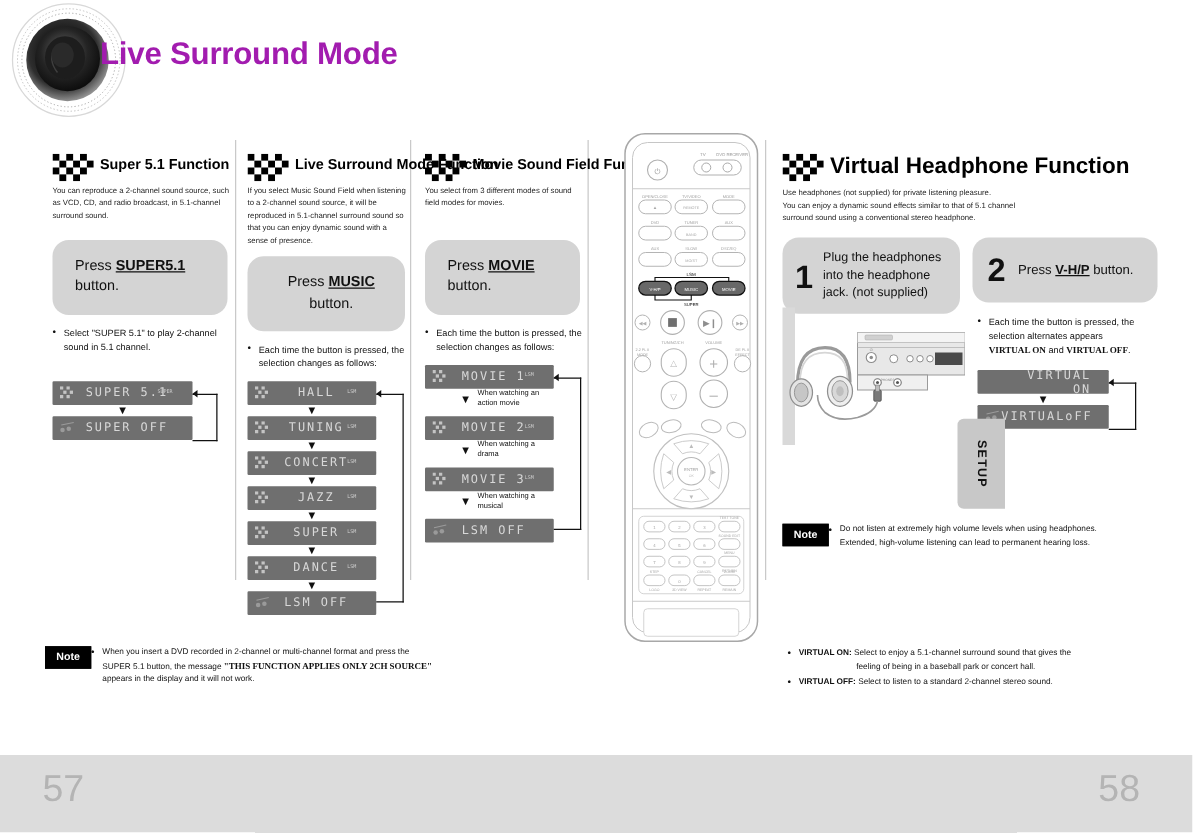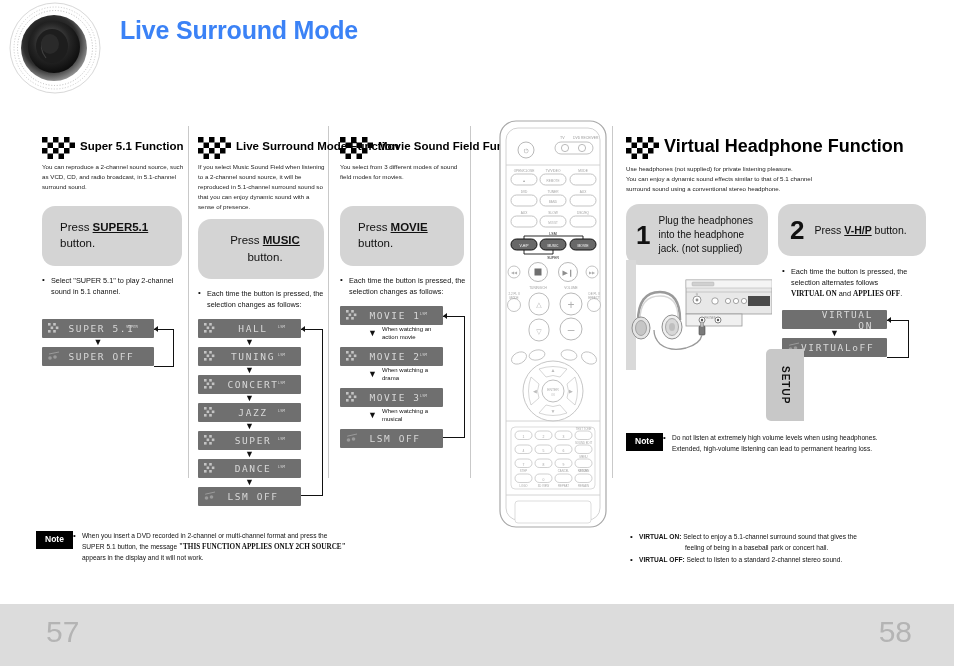--- a/index.html
+++ b/index.html
@@ -18,29 +18,28 @@
   
   .header {
     position: absolute; left: 0; top: 0;
     width: 954px; height: 104px;
   }
   .speaker-logo {
     position: absolute; left: 8px; top: 2px;
     width: 96px; height: 96px;
   }
   .page-title {
-    position: absolute; left: 80px; top: 16px;
-    font-size: 25px; font-weight: bold; color: #3b82f6;
+    position: absolute; left: 80px; top: 29px;
+    font-size: 25px; font-weight: bold; color: #a21caf;
     letter-spacing: -0.2px;
-    margin-left: 40px;
   }
 
   
   .body-area {
-    position: absolute; left: 0; top: 108px;
+    position: absolute; left: 0; top: 94px;
     width: 804px; height: 500px;
     background: #ffffff;
   }
 
   
   .sec-head { display: flex; align-items: flex-start; gap: 5px; }
   .checker {
     width: 33px; height: 22px; flex: 0 0 33px;
     margin-top: 1px;
   }
@@ -176,21 +175,21 @@
   
   .footer {
     position: absolute; left: 0; top: 604px;
     width: 954px; height: 62px;
     background: #dcdcdc;
   }
   .pgnum {
     position: absolute; top: 11px;
     font-size: 30px; color: #b4b4b4; font-weight: normal;
   }
-  .pgnum.left { left: 46px; }
+  .pgnum.left { left: 34px; }
   .pgnum.right { right: 42px; }
 
   
   .remote-wrap {
     position: absolute; left: 497px; top: 115px;
     width: 112px; height: 410px;
   }
   
   .hp-wrap {
     position: absolute; left: 630px; top: 282px;
@@ -771,22 +770,22 @@
         <ellipse cx="11" cy="50" rx="5.5" ry="7.5" fill="#c6c6c6" stroke="#8f8f8f" stroke-width="0.7"></ellipse>
         <ellipse cx="42" cy="49" rx="10" ry="12" fill="#efefef" stroke="#8f8f8f" stroke-width="1"></ellipse>
         <ellipse cx="42" cy="49" rx="6.5" ry="8.5" fill="#d8d8d8" stroke="#8f8f8f" stroke-width="0.7"></ellipse>
         <ellipse cx="42" cy="49" rx="3" ry="4" fill="#bfbfbf"></ellipse>
       </svg>
     </div>
 
     <div style="position:absolute; left:782px; top:158px; width:150px;">
       <div class="bullet">
         <span>Each time the button is pressed, the</span><br>
-        <span>selection alternates follows</span><br>
-        <span class="serif-b">VIRTUAL ON</span><span> and </span><span class="serif-b">APPLIES OFF</span><span>.</span>
+        <span>selection alternates appears</span><br>
+        <span class="serif-b">VIRTUAL ON</span><span> and </span><span class="serif-b">VIRTUAL OFF</span><span>.</span>
       </div>
 
       <div style="position:relative; margin-top:11px; width:105px;">
         <div class="vfd">
           <svg class="vfd-ico" viewBox="0 0 13 11"></svg>
           <div class="vfd-txt right">
             <span>VIRTUAL ON</span>
           </div>
         </div>
         <div class="down-arrow">▼</div>

